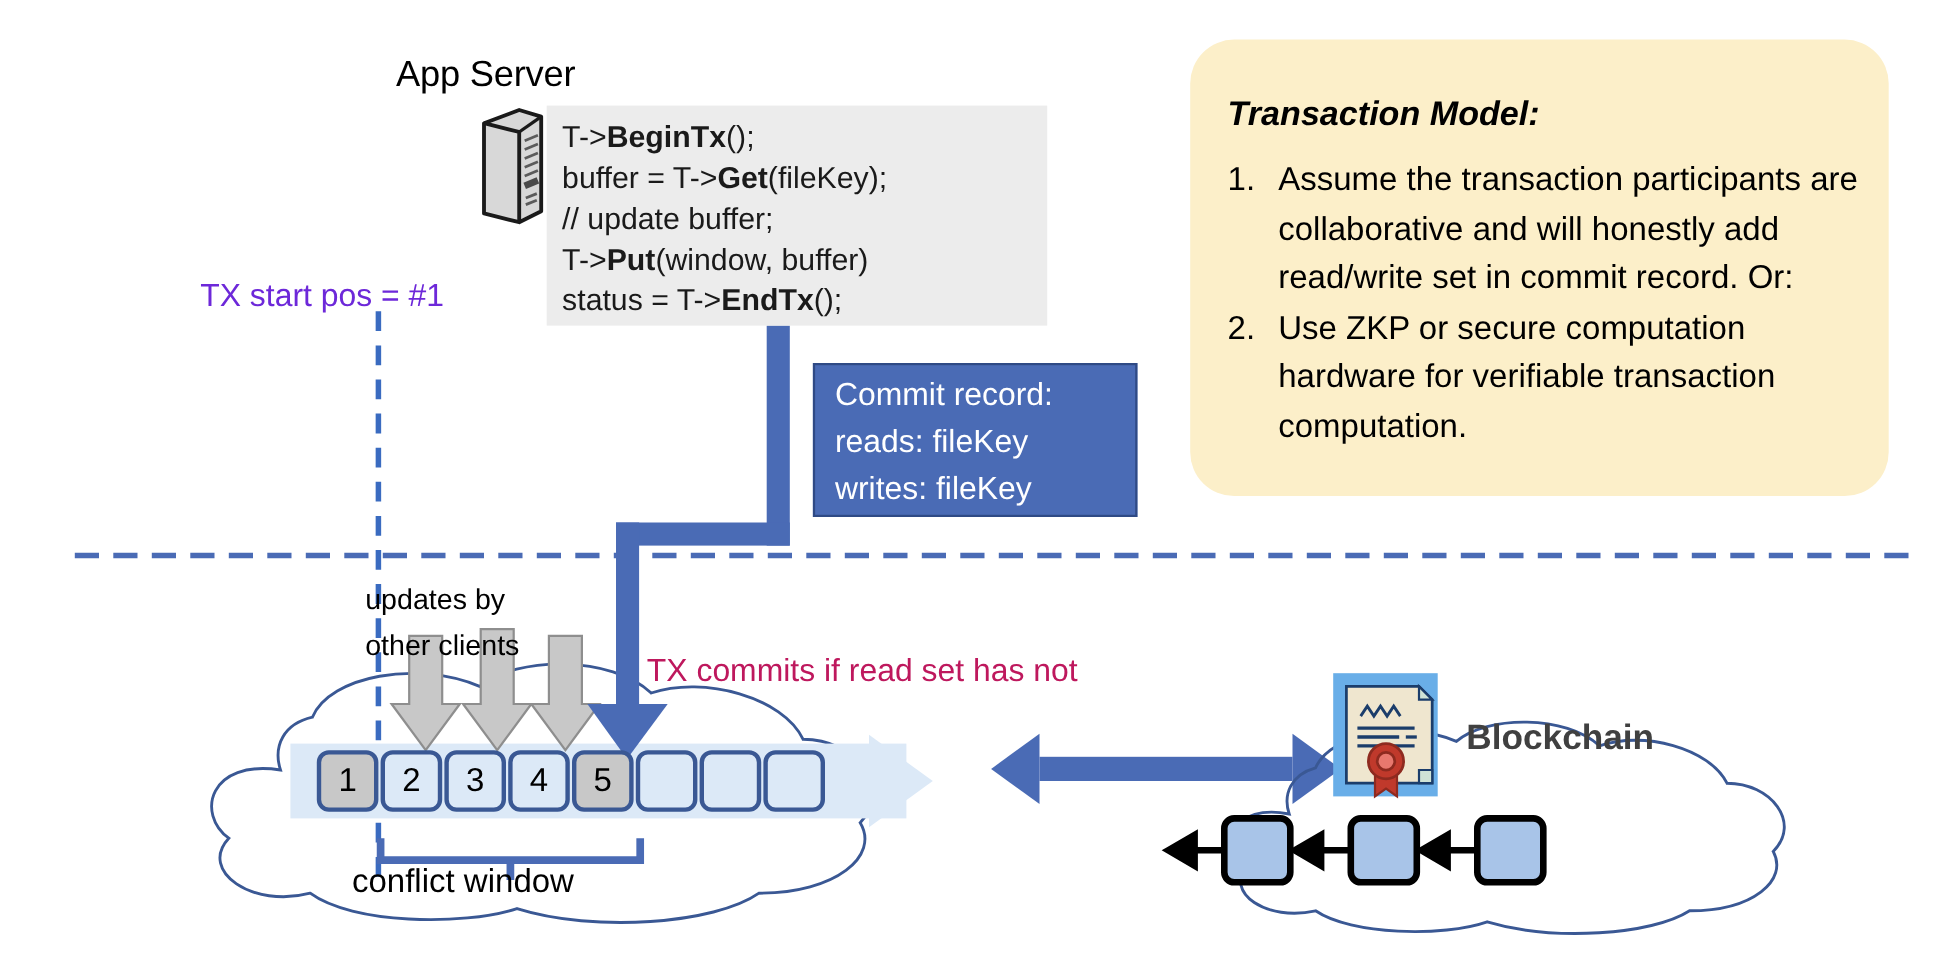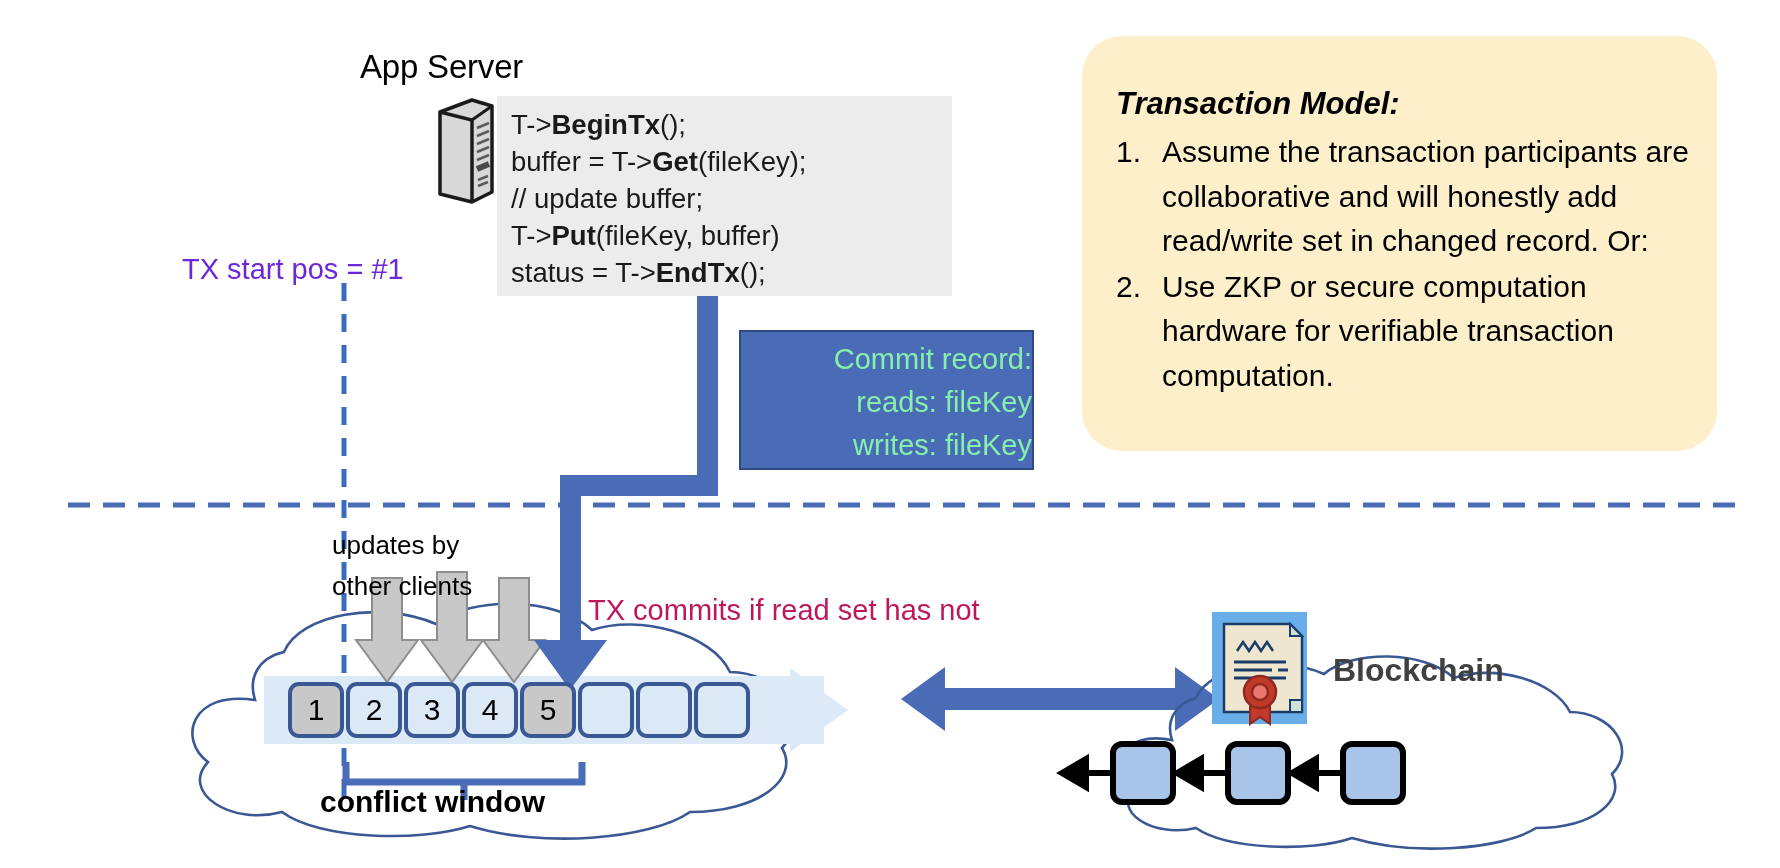--- a/index.html
+++ b/index.html
@@ -64,40 +64,39 @@
     left: 739px; top: 330px;
     width: 295px; height: 140px;
     background: #4a6bb5;
     border: 2px solid #2f4a85;
     box-sizing: border-box;
     padding: 6px 0 0 18px;
   }
   .commit-line {
     font-size: 29px;
     line-height: 43px;
-    color: #86efac;
+    color: #ffffff;
     white-space: nowrap;
-    text-align: right;
   }
 
   
   #transaction-model-box {
     left: 1082px; top: 36px;
     width: 635px; height: 415px;
     background: #fcefc9;
     border-radius: 40px;
     box-sizing: border-box;
     padding: 50px 26px 0 34px;
   }
   #transaction-model-title {
     font-size: 31px;
     font-style: italic;
     font-weight: bold;
     color: #000;
-    margin-bottom: 8px;
+    margin-bottom: 20px;
   }
   .tm-item {
     display: flex;
     font-size: 30px;
     line-height: 44.5px;
     color: #000;
     margin-top: 1px;
   }
   .tm-num {
     width: 46px;
@@ -119,21 +118,21 @@
     font-size: 29px;
     line-height: 45px;
     color: #be185d;
     white-space: nowrap;
   }
 
   
   #conflict-window-label {
     left: 320px; top: 785px;
     font-size: 30px;
-    font-weight: bold;
+    font-weight: normal;
     color: #000;
   }
 
   
   #blockchain-label {
     left: 1333px; top: 652px;
     font-size: 32px;
     font-weight: bold;
     color: #404040;
   }
@@ -275,37 +274,37 @@
       <path d="M 46 84 L 56 80"></path>
       <path d="M 46 90 L 56 86"></path>
     </g>
   </svg>
 </div>
 
 <div class="abs" id="code-block">
   <div class="code-line"><span>T-&gt;</span><b>BeginTx</b><span>();</span></div>
   <div class="code-line"><span>buffer = T-&gt;</span><b>Get</b><span>(fileKey);</span></div>
   <div class="code-line"><span>// update buffer;</span></div>
-  <div class="code-line"><span>T-&gt;</span><b>Put</b><span>(fileKey, buffer)</span></div>
+  <div class="code-line"><span>T-&gt;</span><b>Put</b><span>(window, buffer)</span></div>
   <div class="code-line"><span>status = T-&gt;</span><b>EndTx</b><span>();</span></div>
 </div>
 
 <div class="abs" id="tx-start-pos-label">TX start pos = #1</div>
 
 <div class="abs" id="commit-record-box">
   <div class="commit-line">Commit record:</div>
   <div class="commit-line">reads: fileKey</div>
   <div class="commit-line">writes: fileKey</div>
 </div>
 
 <div class="abs" id="transaction-model-box">
   <div id="transaction-model-title">Transaction Model:</div>
   <div class="tm-item">
     <div class="tm-num">1.</div>
-    <div class="tm-text">Assume the transaction participants are collaborative and will honestly add read/write set in changed record.  Or:</div>
+    <div class="tm-text">Assume the transaction participants are collaborative and will honestly add read/write set in commit record.  Or:</div>
   </div>
   <div class="tm-item">
     <div class="tm-num">2.</div>
     <div class="tm-text">Use ZKP or secure computation hardware for verifiable transaction computation.</div>
   </div>
 </div>
 
 <div class="abs" id="updates-label">
   <div>updates by</div>
   <div>other clients</div>

